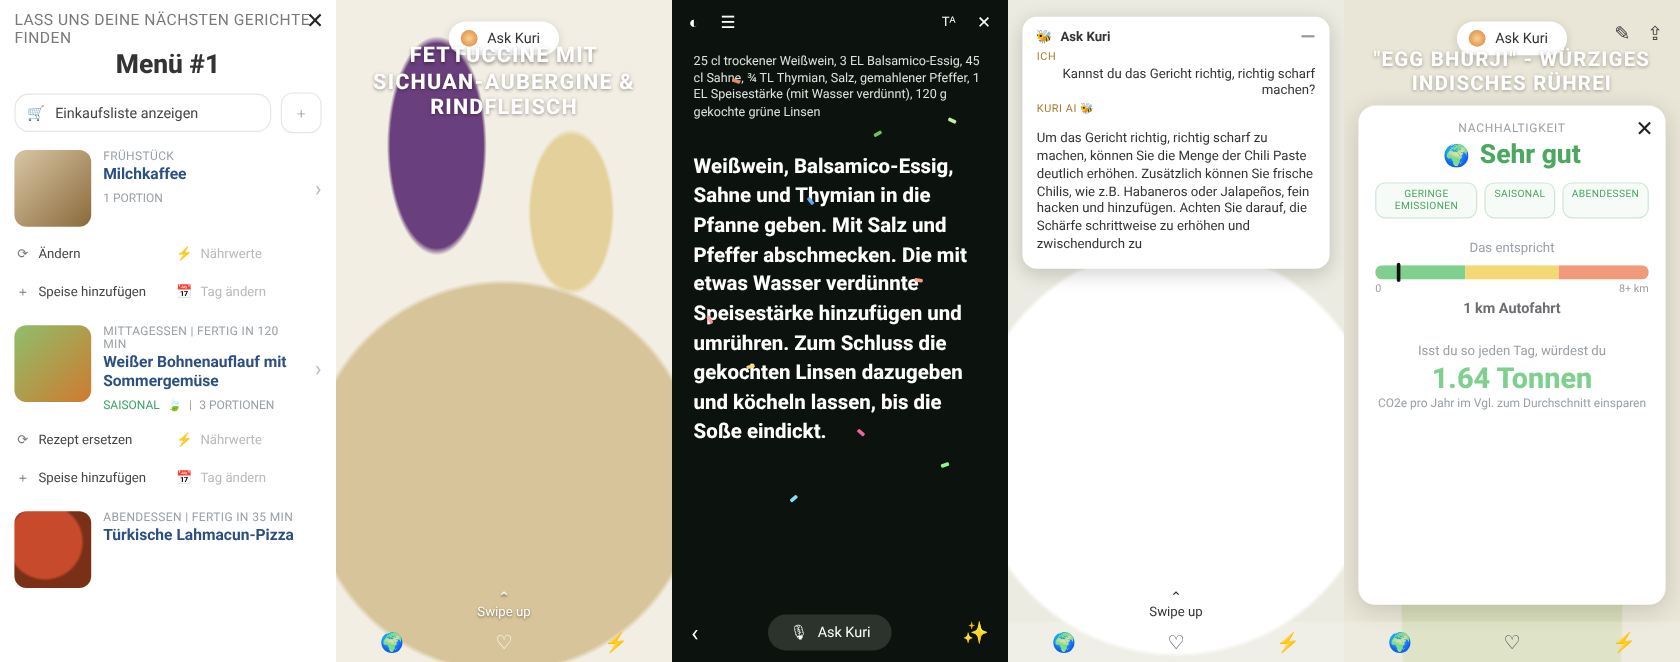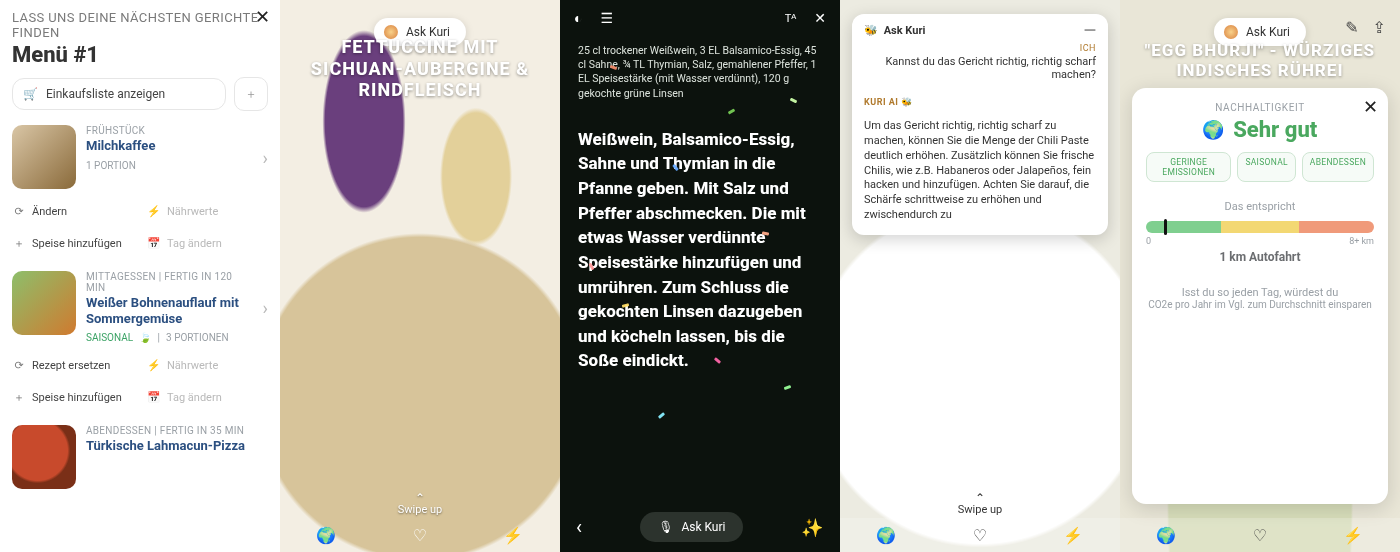--- a/index.html
+++ b/index.html
@@ -3,21 +3,21 @@
 <meta charset="utf-8">
 <style>
   * { box-sizing: border-box; margin: 0; padding: 0; }
   body { font-family: -apple-system, BlinkMacSystemFont, "Segoe UI", Roboto, sans-serif; background: #f0f0f0; }
   .wrap { display: flex; width: 1400px; height: 552px; }
   .pane { position: relative; width: 280px; height: 552px; overflow: hidden; }
   
   .p1 { background: #fff; padding: 10px 12px; font-size: 12px; color: #333; }
   .p1 .x { position: absolute; top: 6px; right: 10px; font-size: 18px; color: #222; }
   .p1 .tag { color: #7a7a7a; letter-spacing: .4px; font-size: 13px; }
-  .p1 h1 { font-size: 22px; font-weight: 800; margin: 2px 0 10px; }
+  .p1 h1 { font-size: 22px; font-weight: 800; margin: 2px 0 10px; text-align: center; }
   .row { display: flex; gap: 8px; align-items: center; }
   .shoplist { flex: 1; border: 1px solid #e6e6e6; border-radius: 12px; padding: 8px 10px; display: flex; align-items: center; gap: 8px; color: #444; background: #fff; font-size: 12px; }
   .plusbox { width: 34px; height: 34px; border: 1px solid #e6e6e6; border-radius: 10px; display: flex; align-items: center; justify-content: center; color: #999; }
   .card { display: flex; gap: 10px; margin-top: 14px; }
   .thumb { width: 64px; height: 64px; border-radius: 10px; background: linear-gradient(135deg,#d9c6a6,#8a6a3a); flex: none; }
   .thumb2 { background: linear-gradient(135deg,#8dbf6b,#d07a2f); }
   .thumb3 { background: radial-gradient(circle at 40% 40%, #c84a2c 0 55%, #7a2f17 60%); }
   .cardtxt .meta { color: #9aa0a6; font-size: 10px; letter-spacing: .3px; text-transform: uppercase; }
   .cardtxt .title { color: #2b4f80; font-weight: 700; font-size: 13px; margin-top: 2px; line-height: 1.2; }
   .cardtxt .sub { color: #9aa0a6; font-size: 10px; margin-top: 6px; display:flex; align-items:center; gap:6px;}
@@ -58,23 +58,23 @@
   
   .p4 .bg4 { position:absolute; inset:0; background:
       radial-gradient(circle at 50% 68%, #fff 0 42%, transparent 43%),
       radial-gradient(circle at 50% 68%, #c3541f 0 34%, transparent 35%),
       #ecebe1;
   }
   .chatbox { position:absolute; top:14px; left:12px; right:12px; background:#fff; border-radius:12px; padding:10px 12px 12px; box-shadow:0 4px 16px rgba(0,0,0,.18); font-size:11px; }
   .chatbox .hdr { display:flex; align-items:center; font-weight:700; color:#333; }
   .chatbox .hdr .t { margin-left:6px;}
   .chatbox .hdr .min { margin-left:auto; color:#999; font-size:16px; line-height:8px;}
-  .chatbox .who { text-align:right; color:#b07a2e; font-size:9px; letter-spacing:.5px; margin-top:6px;}
+  .chatbox .who { text-align:left; color:#b07a2e; font-size:9px; letter-spacing:.5px; margin-top:6px;}
   .chatbox .umsg { text-align:right; color:#333; font-size:11px; margin-top:2px;}
-  .chatbox .ai { color:#b07a2e; font-size:9px; letter-spacing:.5px; margin-top:16px;font-weight:bold;}
+  .chatbox .ai { color:#b07a2e; font-size:9px; letter-spacing:.5px; margin-top:4px;}
   .chatbox .amsg { color:#333; font-size:11px; margin-top:12px; line-height:1.35;}
   
   .p5 .bg5 { position:absolute; inset:0; background:
       radial-gradient(ellipse at 50% 90%, #d7ddba 0 46%, transparent 47%),
       radial-gradient(ellipse at 50% 90%, #e4b23e 0 30%, transparent 31%),
       #e9e6d7;}
   .p5 .topicons { position:absolute; top:18px; right:14px; display:flex; gap:14px; color:#444; }
   .p5 h2.rtitle { position:absolute; top:40px; left:0; right:0; text-align:center; color:#fff; font-size:17px; font-weight:800; letter-spacing:1px; text-shadow:0 1px 3px rgba(0,0,0,.35); padding:0 20px; line-height:1.2;}
   .sheet { position:absolute; top:88px; left:12px; right:12px; bottom:48px; background:#fff; border-radius:14px; padding:14px 14px; box-shadow:0 4px 20px rgba(0,0,0,.15); text-align:center; }
   .sheet .close { position:absolute; top:8px; right:10px; font-size:18px; color:#222;}
@@ -278,20 +278,21 @@
           </div>
         <div class="marker"></div>
       </div>
       <div class="scale">
           <span>0</span>
           <span>8+ km</span>
         </div>
       <div class="kmline">1 km Autofahrt</div>
       <div class="yearly">
         <div class="lead">Isst du so jeden Tag, würdest du</div>
+        <div class="big">1.64 Tonnen</div>
         <div class="tail">CO2e pro Jahr im Vgl. zum Durchschnitt einsparen</div>
       </div>
     </div>
     <div class="bottombar light">
       <div class="bbic">🌍</div>
       <div class="bbic">♡</div>
       <div class="bbic">⚡</div>
     </div>
   </div>
 

